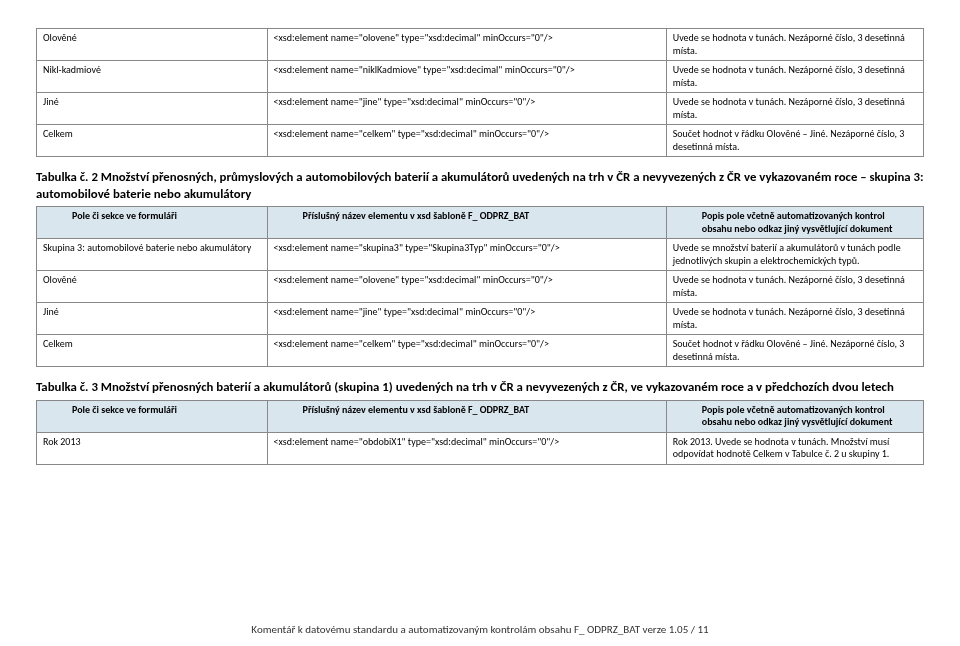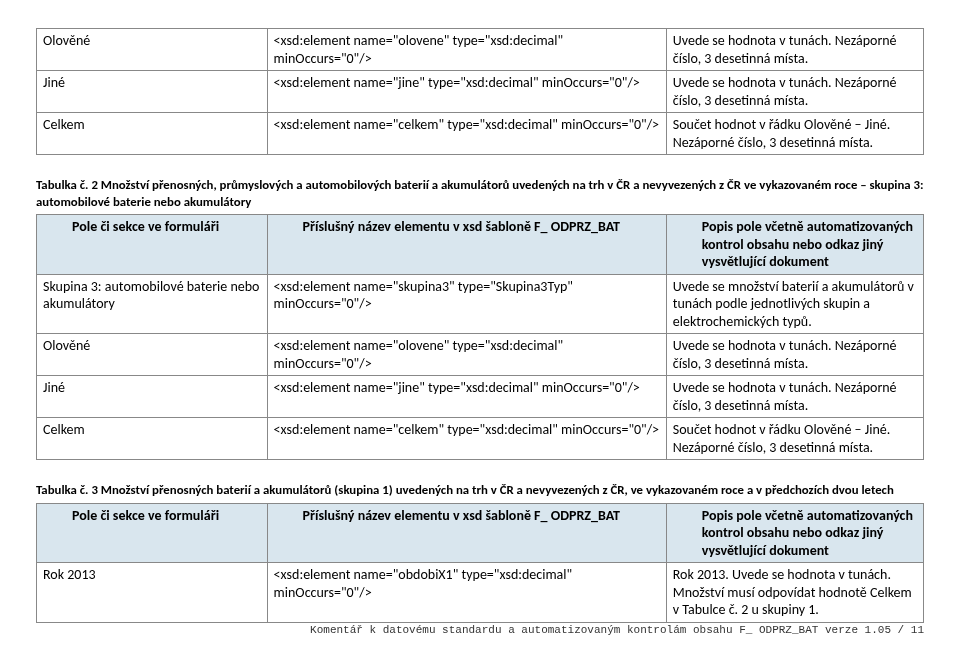--- a/index.html
+++ b/index.html
@@ -15,64 +15,68 @@
   table.data {
     width: 100%;
     border-collapse: collapse;
     margin-bottom: 8px;
   }
   table.data td, table.data th {
     border: 1px solid #888;
     padding: 3px 6px;
     vertical-align: top;
     text-align: left;
-    font-size: 14px;
+    font-size: 10px;
     line-height: 1.25;
     margin-left: 30px;
   }
   table.data th {
     background: #d9e6ee;
     font-weight: bold;
     padding-left: 35px;
   }
   .col1 { width: 26%; }
   .col2 { width: 45%; }
   .col3 { width: 29%; }
   .section-title {
     font-weight: bold;
-    margin: 22px 0 4px 0;
+    margin: 12px 0 4px 0;
     font-size: 12.8px;
     line-height: 1.3;
   }
   .footer {
     position: fixed;
     bottom: 10px;
     left: 36px;
     right: 36px;
     font-size: 11px;
     color: #333;
     display: flex;
-    justify-content: flex-end;
+    justify-content: center;
     width: 888px;
-    font-family: Liberation Mono, monospace;
   }
 </style>
 </head>
 <body>
 
 <table class="data">
   <colgroup>
       <col class="col1">
       <col class="col2">
       <col class="col3">
     </colgroup>
   <tbody>
     <tr>
       <td>Olověné</td>
       <td>&lt;xsd:element name="olovene" type="xsd:decimal" minOccurs="0"/&gt;</td>
+      <td>Uvede se hodnota v tunách. Nezáporné číslo, 3 desetinná místa.</td>
+    </tr>
+    <tr>
+      <td>Nikl-kadmiové</td>
+      <td>&lt;xsd:element name="niklKadmiove" type="xsd:decimal" minOccurs="0"/&gt;</td>
       <td>Uvede se hodnota v tunách. Nezáporné číslo, 3 desetinná místa.</td>
     </tr>
     <tr>
       <td>Jiné</td>
       <td>&lt;xsd:element name="jine" type="xsd:decimal" minOccurs="0"/&gt;</td>
       <td>Uvede se hodnota v tunách. Nezáporné číslo, 3 desetinná místa.</td>
     </tr>
     <tr>
       <td>Celkem</td>
       <td>&lt;xsd:element name="celkem" type="xsd:decimal" minOccurs="0"/&gt;</td>

